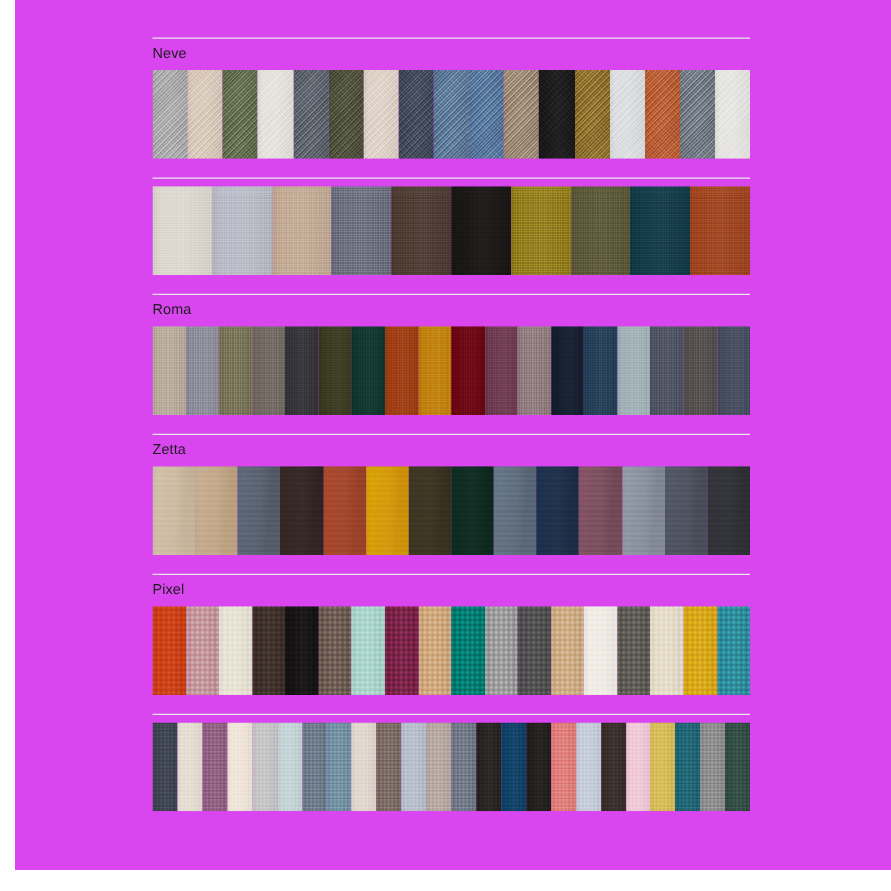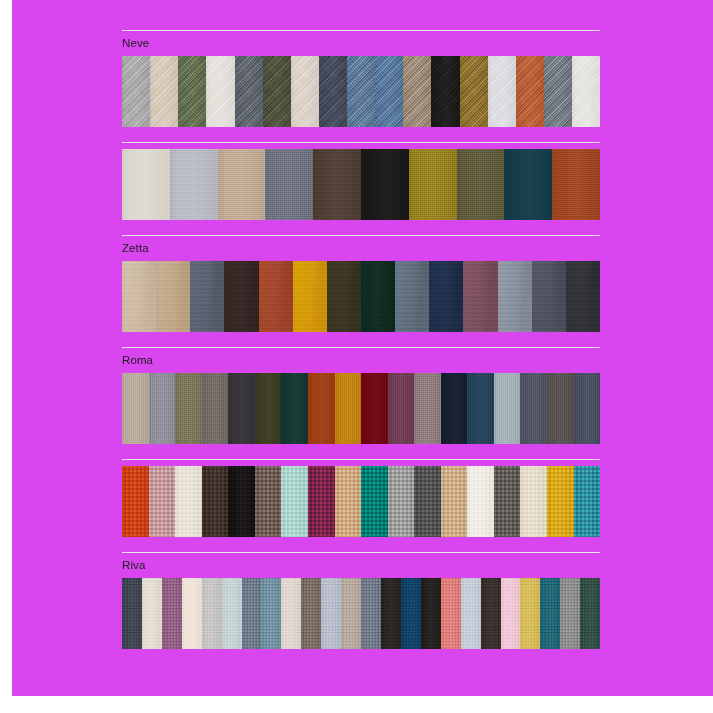--- a/index.html
+++ b/index.html
@@ -218,20 +218,80 @@
           <div class="swatch tex-melange" style="background: rgb(18, 58, 71);">
             <span class="shade"></span>
           </div>
           <div class="swatch tex-melange" style="background: rgb(158, 68, 31);">
             <span class="shade"></span>
           </div>
         </div>
       </div>
       <div class="collection">
         <div class="collection-rule"></div>
+        <div class="collection-label">Roma</div>
+        <div class="swatch-strip">
+          <div class="swatch tex-fineweave" style="background: rgb(184, 170, 155);">
+            <span class="shade"></span>
+          </div>
+          <div class="swatch tex-fineweave" style="background: rgb(142, 142, 155);">
+            <span class="shade"></span>
+          </div>
+          <div class="swatch tex-fineweave" style="background: rgb(122, 117, 89);">
+            <span class="shade"></span>
+          </div>
+          <div class="swatch tex-fineweave" style="background: rgb(114, 105, 99);">
+            <span class="shade"></span>
+          </div>
+          <div class="swatch tex-fineweave" style="background: rgb(52, 50, 56);">
+            <span class="shade"></span>
+          </div>
+          <div class="swatch tex-fineweave" style="background: rgb(58, 58, 32);">
+            <span class="shade"></span>
+          </div>
+          <div class="swatch tex-fineweave" style="background: rgb(16, 54, 47);">
+            <span class="shade"></span>
+          </div>
+          <div class="swatch tex-fineweave" style="background: rgb(158, 60, 18);">
+            <span class="shade"></span>
+          </div>
+          <div class="swatch tex-fineweave" style="background: rgb(194, 130, 12);">
+            <span class="shade"></span>
+          </div>
+          <div class="swatch tex-fineweave" style="background: rgb(109, 5, 17);">
+            <span class="shade"></span>
+          </div>
+          <div class="swatch tex-fineweave" style="background: rgb(111, 58, 81);">
+            <span class="shade"></span>
+          </div>
+          <div class="swatch tex-fineweave" style="background: rgb(144, 122, 126);">
+            <span class="shade"></span>
+          </div>
+          <div class="swatch tex-fineweave" style="background: rgb(19, 29, 46);">
+            <span class="shade"></span>
+          </div>
+          <div class="swatch tex-fineweave" style="background: rgb(36, 64, 88);">
+            <span class="shade"></span>
+          </div>
+          <div class="swatch tex-fineweave" style="background: rgb(163, 178, 184);">
+            <span class="shade"></span>
+          </div>
+          <div class="swatch tex-fineweave" style="background: rgb(77, 82, 98);">
+            <span class="shade"></span>
+          </div>
+          <div class="swatch tex-fineweave" style="background: rgb(85, 80, 79);">
+            <span class="shade"></span>
+          </div>
+          <div class="swatch tex-fineweave" style="background: rgb(69, 77, 96);">
+            <span class="shade"></span>
+          </div>
+        </div>
+      </div>
+      <div class="collection">
+        <div class="collection-rule"></div>
         <div class="collection-label">Zetta</div>
         <div class="swatch-strip">
           <div class="swatch tex-velvet" style="background: rgb(207, 188, 164);">
             <span class="shade"></span>
           </div>
           <div class="swatch tex-velvet" style="background: rgb(196, 169, 139);">
             <span class="shade"></span>
           </div>
           <div class="swatch tex-velvet" style="background: rgb(89, 98, 114);">
             <span class="shade"></span>
@@ -266,80 +326,21 @@
           <div class="swatch tex-velvet" style="background: rgb(78, 82, 96);">
             <span class="shade"></span>
           </div>
           <div class="swatch tex-velvet" style="background: rgb(47, 49, 55);">
             <span class="shade"></span>
           </div>
         </div>
       </div>
       <div class="collection">
         <div class="collection-rule"></div>
-        <div class="collection-label">Roma</div>
-        <div class="swatch-strip">
-          <div class="swatch tex-fineweave" style="background: rgb(184, 170, 155);">
-            <span class="shade"></span>
-          </div>
-          <div class="swatch tex-fineweave" style="background: rgb(142, 142, 155);">
-            <span class="shade"></span>
-          </div>
-          <div class="swatch tex-fineweave" style="background: rgb(122, 117, 89);">
-            <span class="shade"></span>
-          </div>
-          <div class="swatch tex-fineweave" style="background: rgb(114, 105, 99);">
-            <span class="shade"></span>
-          </div>
-          <div class="swatch tex-fineweave" style="background: rgb(52, 50, 56);">
-            <span class="shade"></span>
-          </div>
-          <div class="swatch tex-fineweave" style="background: rgb(58, 58, 32);">
-            <span class="shade"></span>
-          </div>
-          <div class="swatch tex-fineweave" style="background: rgb(16, 54, 47);">
-            <span class="shade"></span>
-          </div>
-          <div class="swatch tex-fineweave" style="background: rgb(158, 60, 18);">
-            <span class="shade"></span>
-          </div>
-          <div class="swatch tex-fineweave" style="background: rgb(194, 130, 12);">
-            <span class="shade"></span>
-          </div>
-          <div class="swatch tex-fineweave" style="background: rgb(109, 5, 17);">
-            <span class="shade"></span>
-          </div>
-          <div class="swatch tex-fineweave" style="background: rgb(111, 58, 81);">
-            <span class="shade"></span>
-          </div>
-          <div class="swatch tex-fineweave" style="background: rgb(144, 122, 126);">
-            <span class="shade"></span>
-          </div>
-          <div class="swatch tex-fineweave" style="background: rgb(19, 29, 46);">
-            <span class="shade"></span>
-          </div>
-          <div class="swatch tex-fineweave" style="background: rgb(36, 64, 88);">
-            <span class="shade"></span>
-          </div>
-          <div class="swatch tex-fineweave" style="background: rgb(163, 178, 184);">
-            <span class="shade"></span>
-          </div>
-          <div class="swatch tex-fineweave" style="background: rgb(77, 82, 98);">
-            <span class="shade"></span>
-          </div>
-          <div class="swatch tex-fineweave" style="background: rgb(85, 80, 79);">
-            <span class="shade"></span>
-          </div>
-          <div class="swatch tex-fineweave" style="background: rgb(69, 77, 96);">
-            <span class="shade"></span>
-          </div>
-        </div>
-      </div>
-      <div class="collection">
-        <div class="collection-rule"></div>
+        <div class="collection-label">Pixel</div>
         <div class="swatch-strip">
           <div class="swatch tex-boucle" style="background: rgb(203, 61, 19);">
             <span class="shade"></span>
           </div>
           <div class="swatch tex-boucle" style="background: rgb(196, 149, 155);">
             <span class="shade"></span>
           </div>
           <div class="swatch tex-boucle" style="background: rgb(232, 226, 212);">
             <span class="shade"></span>
           </div>
@@ -385,21 +386,20 @@
           <div class="swatch tex-boucle" style="background: rgb(216, 165, 21);">
             <span class="shade"></span>
           </div>
           <div class="swatch tex-boucle" style="background: rgb(42, 138, 155);">
             <span class="shade"></span>
           </div>
         </div>
       </div>
       <div class="collection">
         <div class="collection-rule"></div>
-        <div class="collection-label">Riva</div>
         <div class="swatch-strip">
           <div class="swatch tex-felt" style="background: rgb(59, 65, 78);">
             <span class="shade"></span>
           </div>
           <div class="swatch tex-felt" style="background: rgb(228, 221, 208);">
             <span class="shade"></span>
           </div>
           <div class="swatch tex-felt" style="background: rgb(142, 93, 127);">
             <span class="shade"></span>
           </div>

